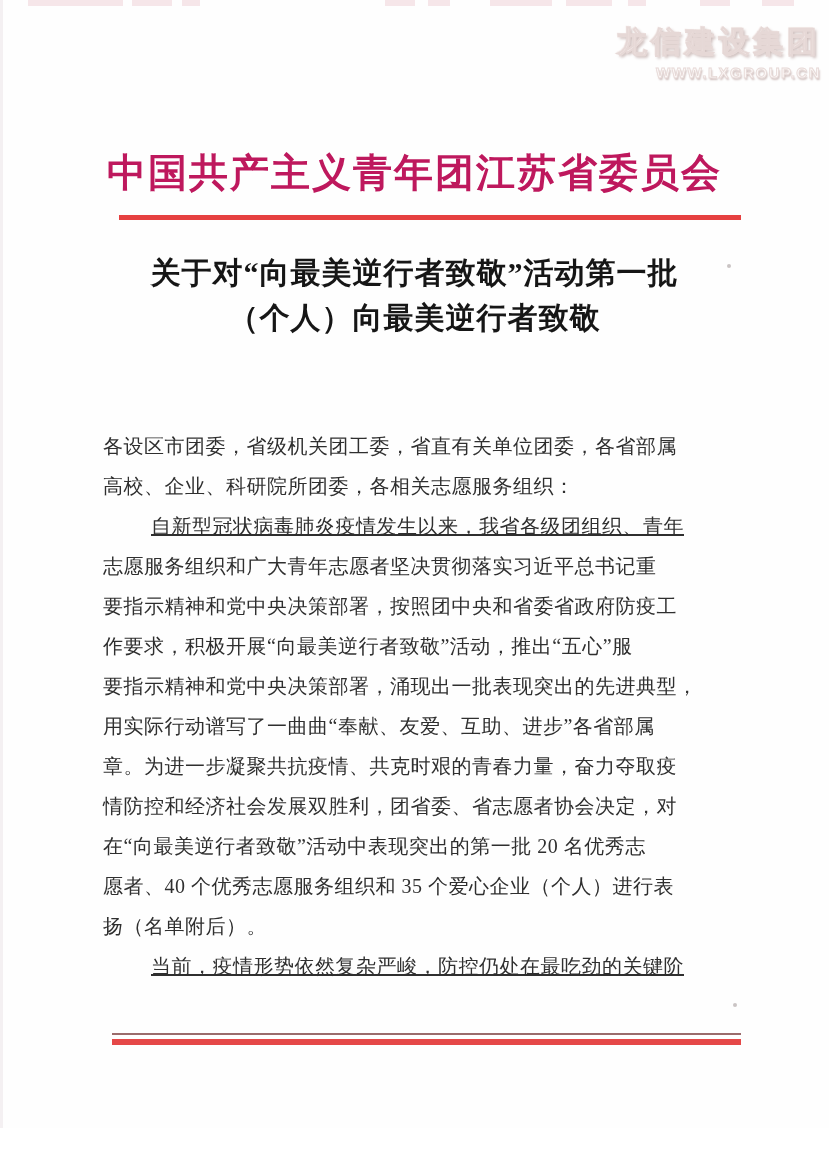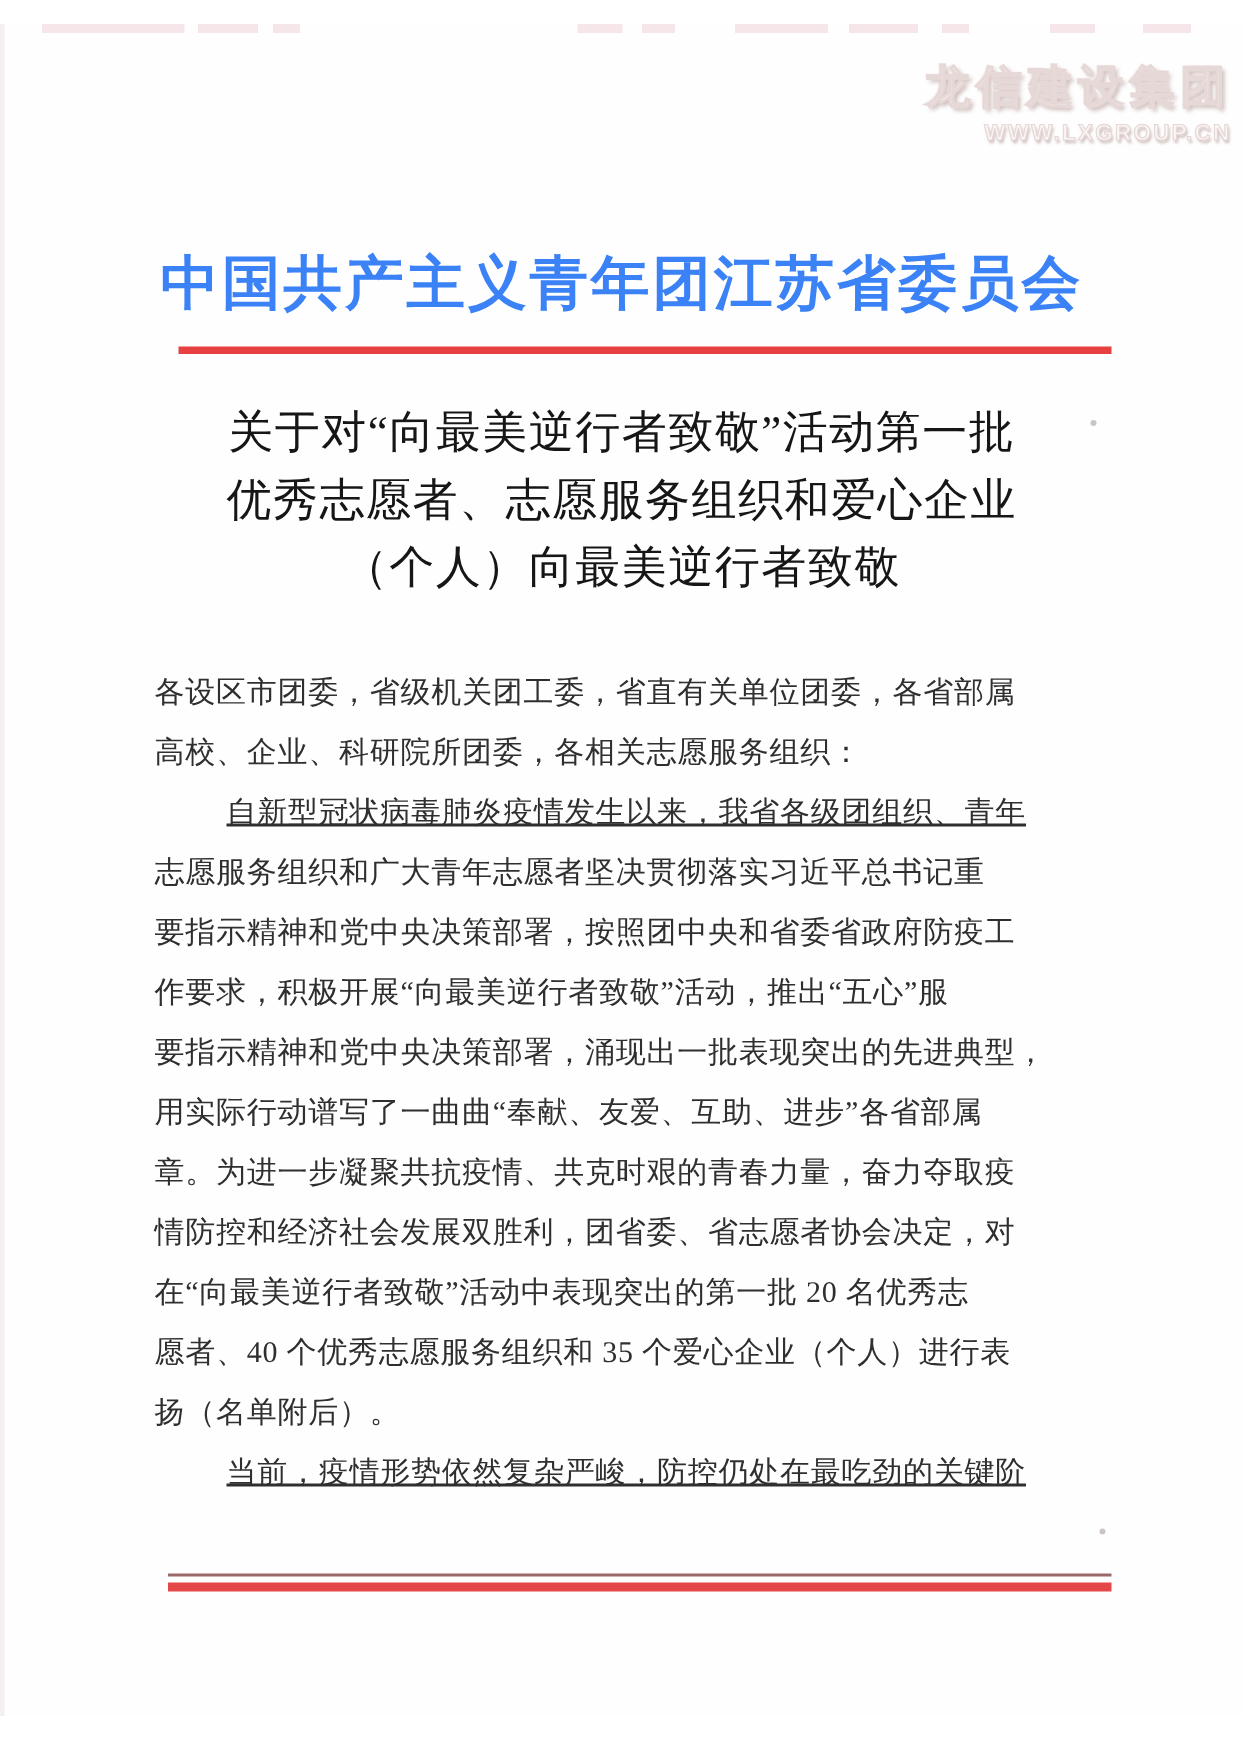--- a/index.html
+++ b/index.html
@@ -1,21 +1,21 @@
 <!DOCTYPE html>
 <html><head>
 <meta charset="utf-8">
 <style>
   * { margin: 0; padding: 0; box-sizing: border-box; }
   html, body { background: #ffffff; }
   .page {
     position: relative;
     width: 829px;
     height: 1128px;
-    margin: 16px auto;
+    margin: 0 auto;
     background: #fefefe;
     overflow: hidden;
     font-family: "Liberation Serif", "DejaVu Serif", serif;
   }
 
   
   .edge-strip {
     position: absolute;
     left: 0; top: 0;
     width: 3px; height: 100%;
@@ -63,37 +63,37 @@
   }
 
   
   .letterhead {
     position: absolute;
     top: 146px; left: 0; right: 0;
     text-align: center;
     font-size: 39px;
     font-weight: bold;
     letter-spacing: 2px;
-    color: #3b82f6;
+    color: #be185d;
     white-space: nowrap;
   }
   .red-rule {
     position: absolute;
     top: 215px; left: 119px;
     width: 622px; height: 5px;
     background: #e64040;
   }
 
   
   .doc-title {
     position: absolute;
     top: 250px; left: 0; right: 0;
     text-align: center;
     font-size: 30px;
-    font-weight: 400;
+    font-weight: 700;
     letter-spacing: 1px;
     line-height: 45px;
     color: #161616;
   }
 
   
   .body-text {
     position: absolute;
     top: 426px; left: 103px;
     width: 660px;
@@ -144,21 +144,20 @@
   <div class="watermark">
     <div class="wm-company">龙信建设集团</div>
     <div class="wm-site">WWW.LXGROUP.CN</div>
   </div>
 
   <div class="letterhead">中国共产主义青年团江苏省委员会</div>
   <div class="red-rule"></div>
 
   <div class="doc-title">
       <div class="title-line">关于对“向最美逆行者致敬”活动第一批</div>
-      <div class="title-line">优秀志愿者、志愿服务组织和爱心企业</div>
       <div class="title-line">（个人）向最美逆行者致敬</div>
     </div>
 
   <div class="body-text">
       <div class="body-line">各设区市团委，省级机关团工委，省直有关单位团委，各省部属</div>
       <div class="body-line">高校、企业、科研院所团委，各相关志愿服务组织：</div>
       <div class="body-line indent">自新型冠状病毒肺炎疫情发生以来，我省各级团组织、青年</div>
       <div class="body-line">志愿服务组织和广大青年志愿者坚决贯彻落实习近平总书记重</div>
       <div class="body-line">要指示精神和党中央决策部署，按照团中央和省委省政府防疫工</div>
       <div class="body-line">作要求，积极开展“向最美逆行者致敬”活动，推出“五心”服</div>

